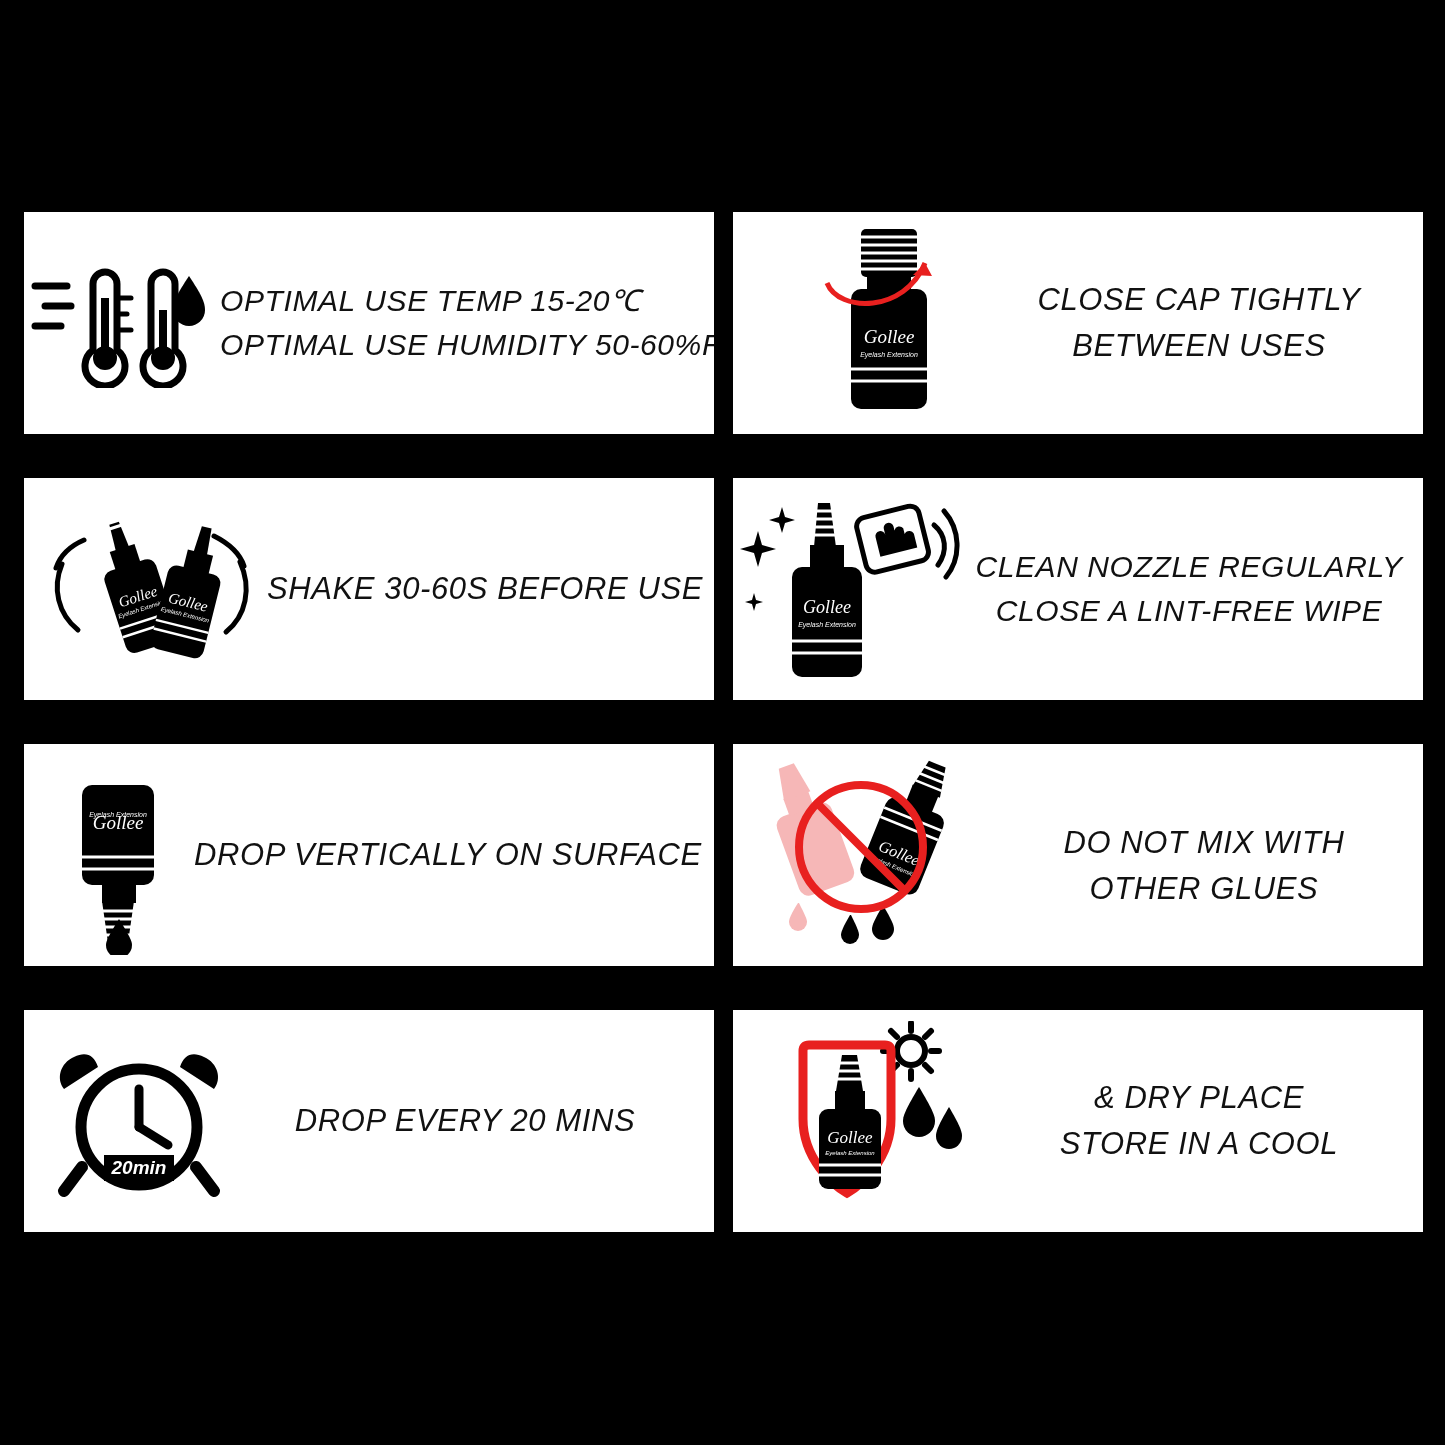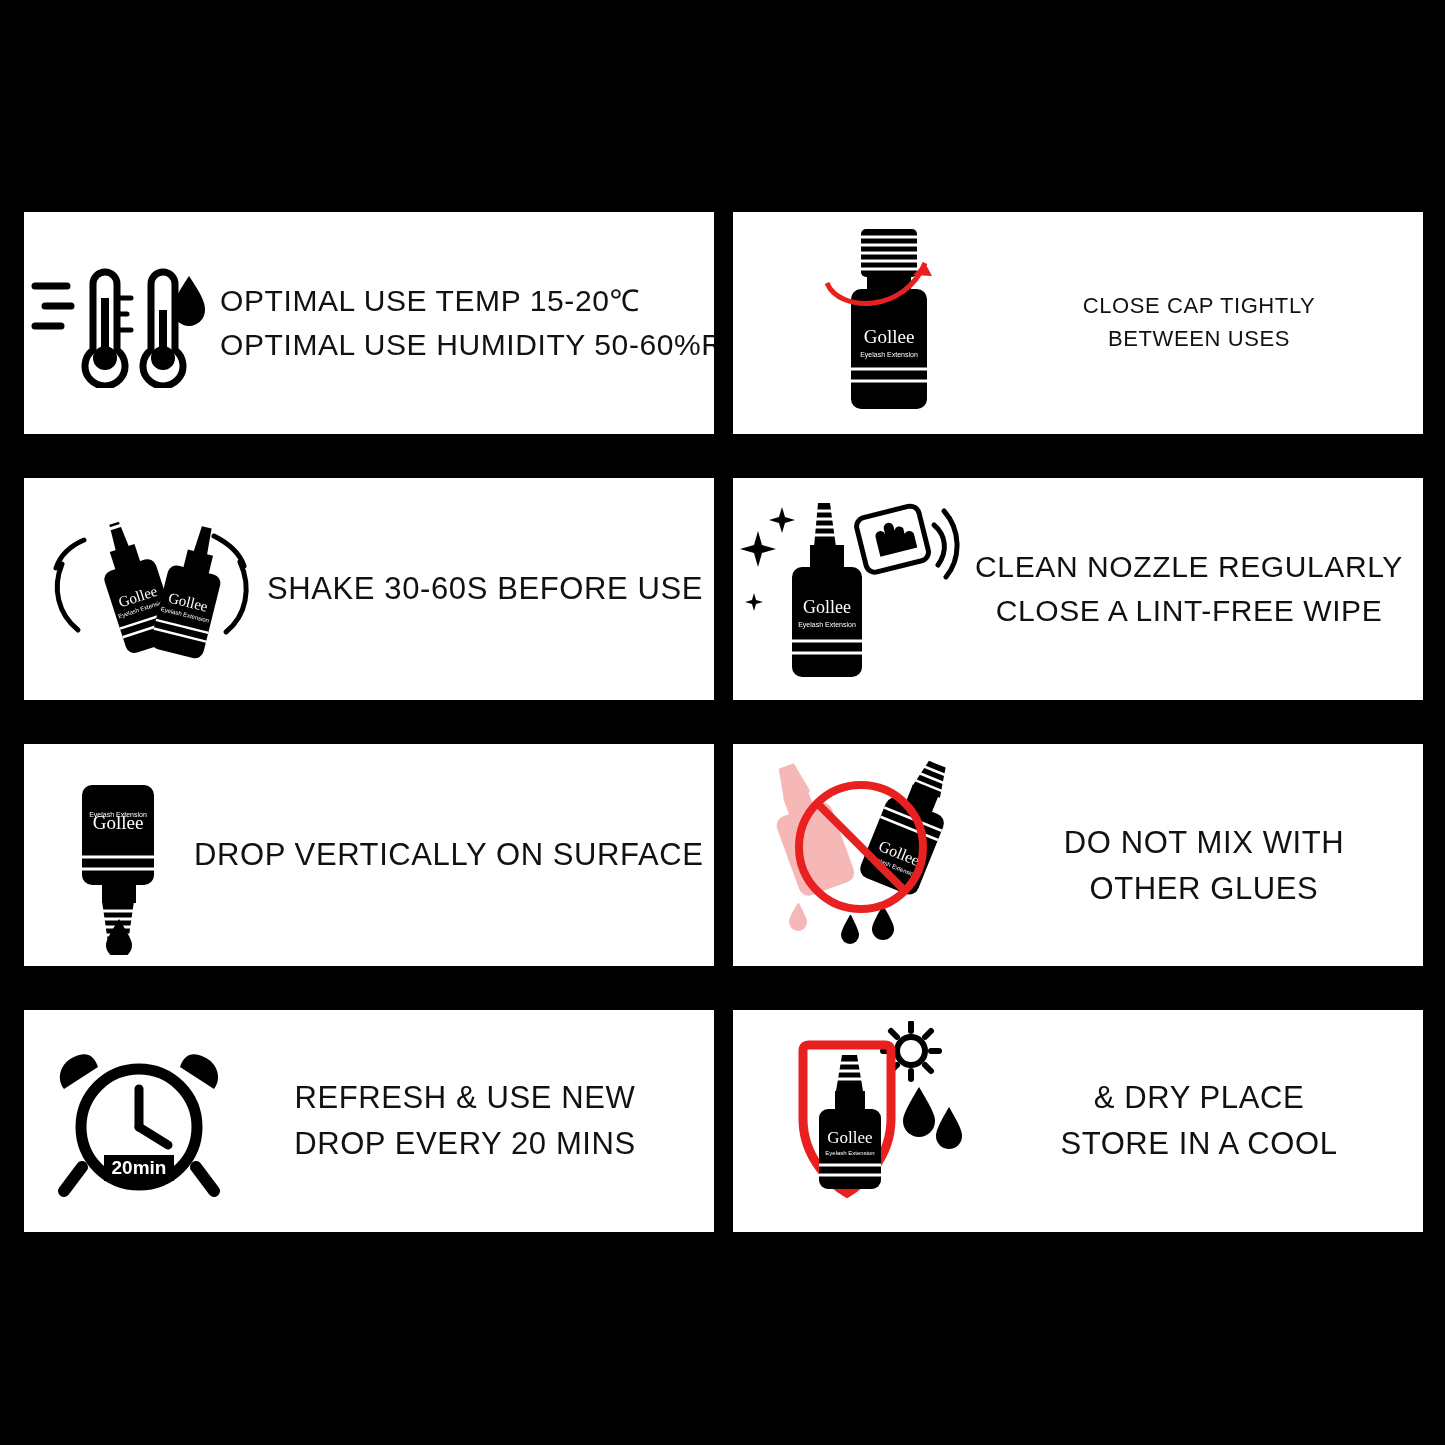--- a/index.html
+++ b/index.html
@@ -13,20 +13,21 @@
     font-family: "Liberation Sans", sans-serif;
     overflow: hidden;
   }
   .board {
     position: relative;
     width: 1445px;
     height: 1445px;
     background: #000000;
     box-sizing: border-box;
     padding: 212px 22px 212px 24px;
+    font-style: italic;
   }
   .grid {
     display: grid;
     grid-template-columns: 690px 690px;
     grid-template-rows: repeat(4, 222px);
     column-gap: 19px;
     row-gap: 44px;
   }
   .card {
     background: #ffffff;
@@ -50,21 +51,21 @@
     line-height: 1.48;
     text-align: center;
     padding-right: 8px;
   }
   .txt .line { display: block; white-space: nowrap; }
 
   
   .c1 .icon-wrap { width: 192px; }
   .c1 .txt { font-size: 30px; text-align: left; padding-left: 4px; }
   .c2 .icon-wrap { width: 250px; }
-  .c2 .txt { font-size: 22px; }
+  .c2 .txt { font-size: 31px; }
   .c3 .icon-wrap { width: 240px; }
   .c3 .txt { font-size: 31px; }
   .c4 .icon-wrap { width: 230px; }
   .c4 .txt { font-size: 30px; text-align: center; }
   .c5 .icon-wrap { width: 170px; }
   .c5 .txt { font-size: 31px; text-align: left; }
   .c6 .icon-wrap { width: 260px; }
   .c6 .txt { font-size: 31px; margin-top: 22px; }
   .c7 .icon-wrap { width: 200px; }
   .c7 .txt { font-size: 31px; }
@@ -320,21 +321,20 @@
           <circle cx="85" cy="86" r="58" fill="none" stroke="#000" stroke-width="11"></circle>
 
           <line x1="85" y1="86" x2="85" y2="48" stroke="#000" stroke-width="9" stroke-linecap="round"></line>
           <line x1="85" y1="86" x2="114" y2="104" stroke="#000" stroke-width="9" stroke-linecap="round"></line>
 
           <rect x="50" y="114" width="70" height="26" fill="#000"></rect>
           <text x="85" y="133" font-family="'Liberation Sans', sans-serif" font-size="19" font-weight="bold" fill="#fff" text-anchor="middle">20min</text>
         </svg>
       </div>
       <div class="txt">
-        <span class="line">REFRESH &amp; USE NEW</span>
         <span class="line">DROP EVERY 20 MINS</span>
       </div>
     </div>
 
     <div class="card c8">
       <div class="icon-wrap">
         <svg width="240" height="200" viewBox="0 0 240 200">
 
           <circle cx="168" cy="30" r="14" fill="none" stroke="#000" stroke-width="6"></circle>
           <g stroke="#000" stroke-width="6" stroke-linecap="round">

